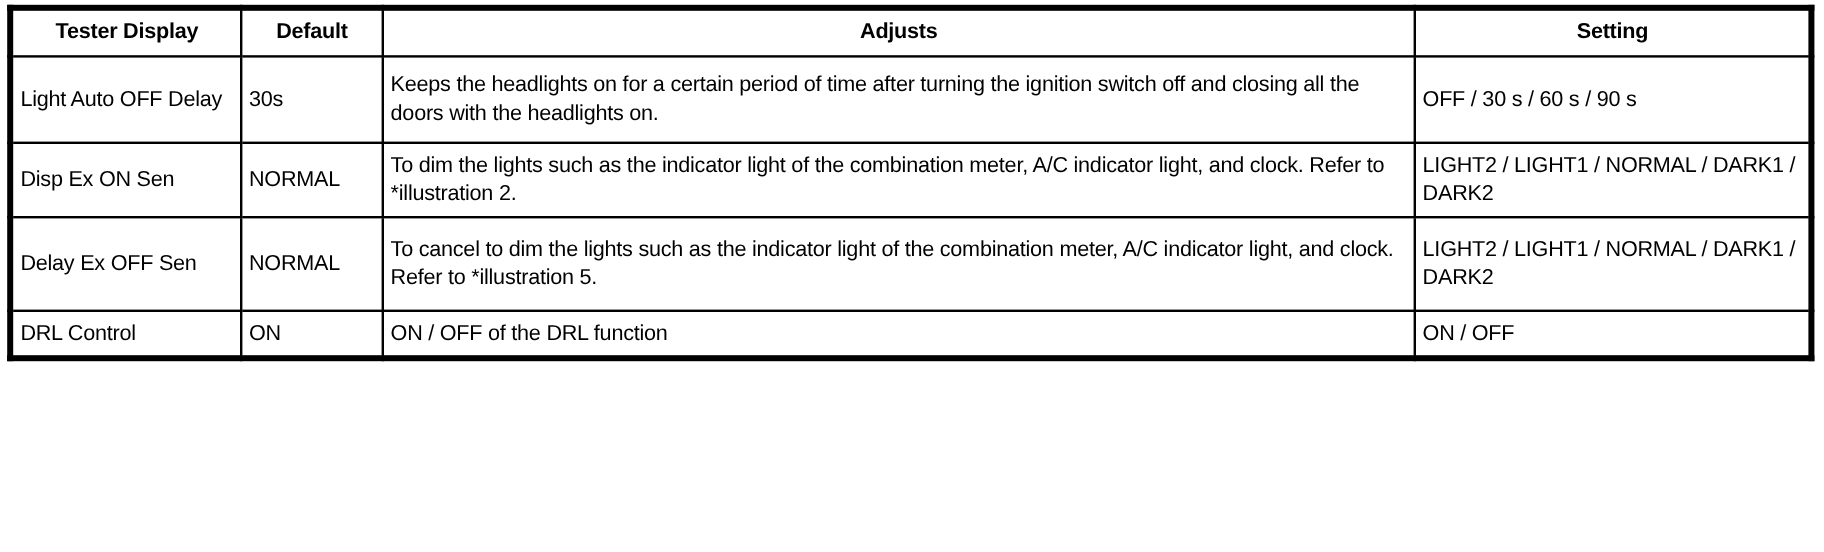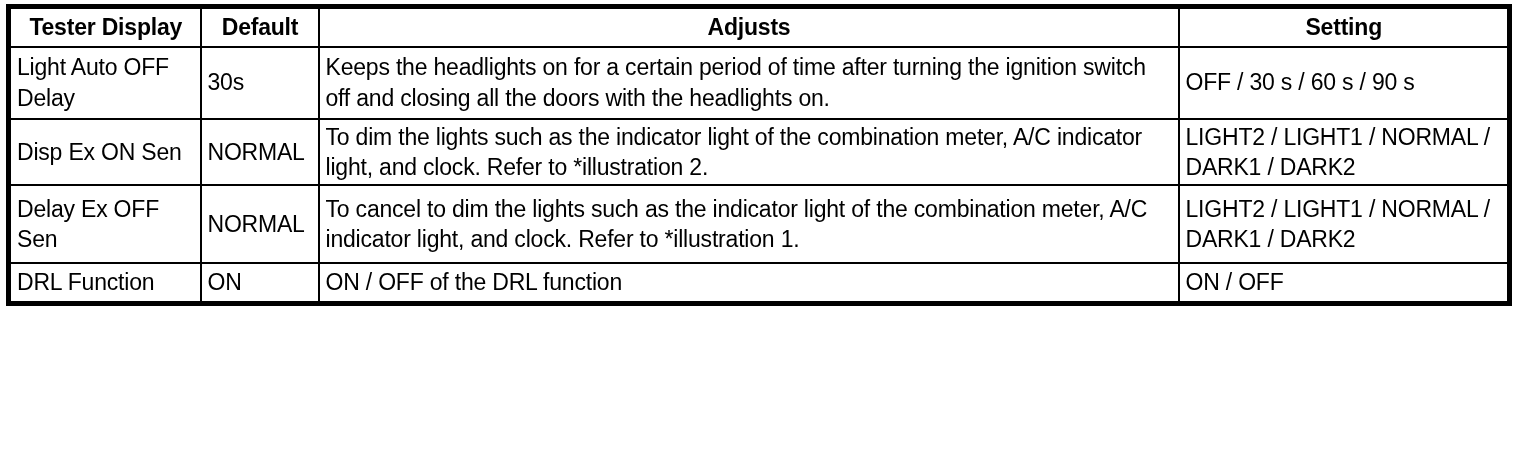--- a/index.html
+++ b/index.html
@@ -24,21 +24,21 @@
     width: 1506px;
     border-collapse: collapse;
     table-layout: fixed;
     border: 5px solid #000000;
     background: #ffffff;
   }
   table.spec-table th,
   table.spec-table td {
     border: 2px solid #000000;
     color: #000000;
-    font-size: 23px;
+    font-size: 18px;
     line-height: 1.32;
     padding: 2px 5px 2px 6px;
     vertical-align: middle;
     box-sizing: border-box;
     overflow: hidden;
   }
   table.spec-table th {
     font-weight: bold;
     text-align: center;
     height: 40px;
@@ -88,24 +88,24 @@
       </tr>
       <tr class="r4">
         <td>Disp Ex ON Sen</td>
         <td>NORMAL</td>
         <td>To dim the lights such as the indicator light of the combination meter, A/C indicator light, and clock. Refer to *illustration 2.</td>
         <td>LIGHT2 / LIGHT1 / NORMAL / DARK1 / DARK2</td>
       </tr>
       <tr class="r5">
         <td>Delay Ex OFF Sen</td>
         <td>NORMAL</td>
-        <td>To cancel to dim the lights such as the indicator light of the combination meter, A/C indicator light, and clock. Refer to *illustration 1.</td>
+        <td>To cancel to dim the lights such as the indicator light of the combination meter, A/C indicator light, and clock. Refer to *illustration 5.</td>
         <td>LIGHT2 / LIGHT1 / NORMAL / DARK1 / DARK2</td>
       </tr>
       <tr class="r6">
-        <td>DRL Function</td>
+        <td>DRL Control</td>
         <td>ON</td>
         <td>ON / OFF of the DRL function</td>
         <td>ON / OFF</td>
       </tr>
     </tbody>
   </table>
 </div>
 
 </body></html>

